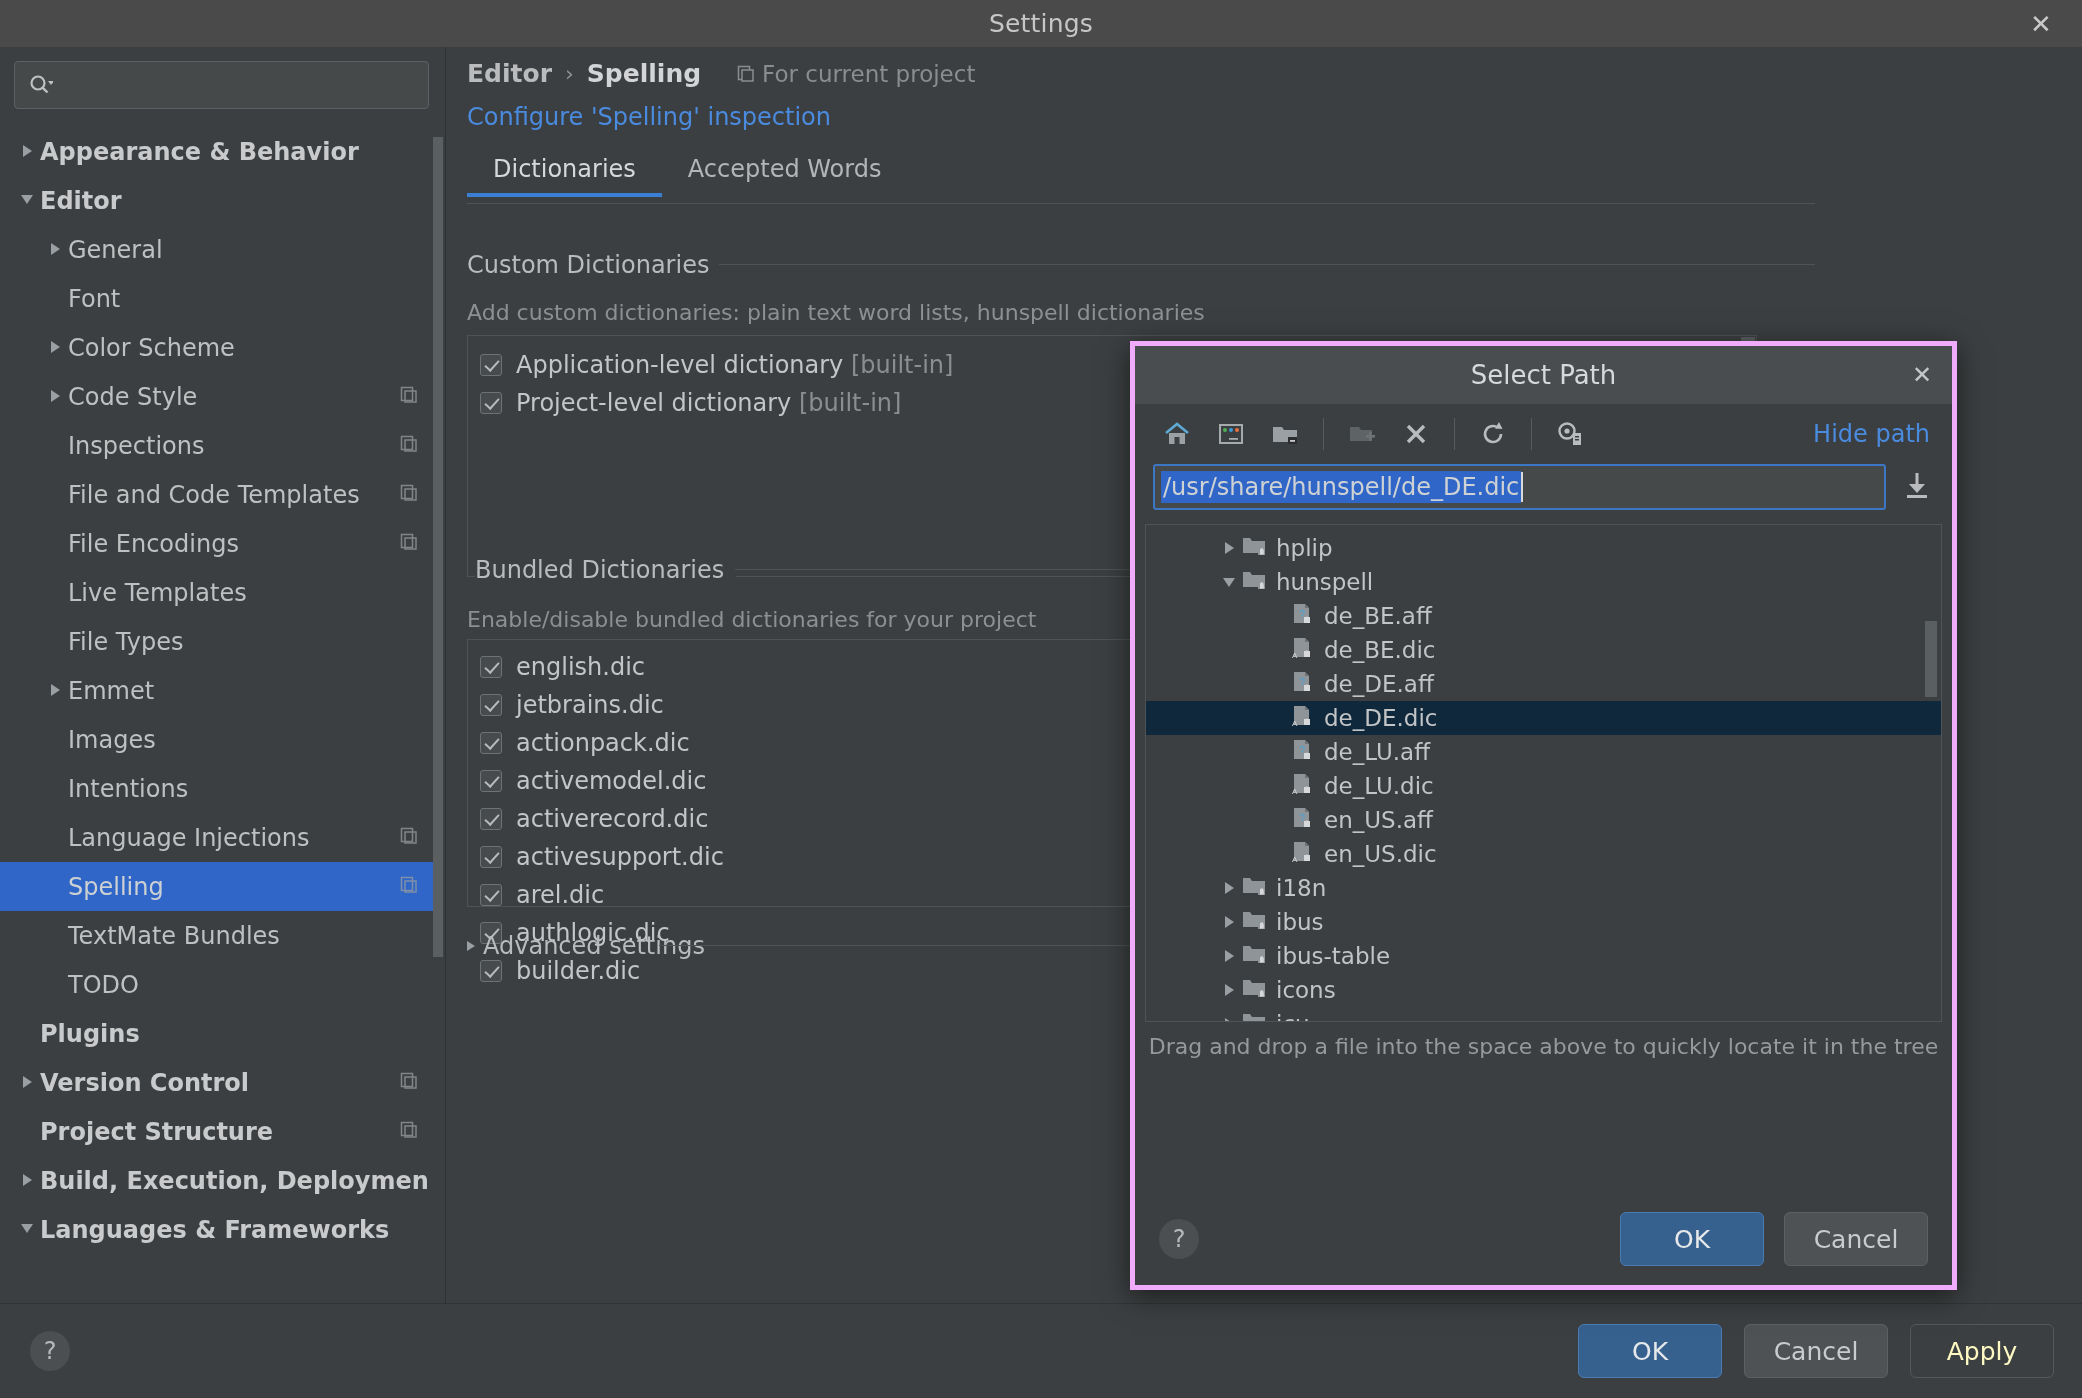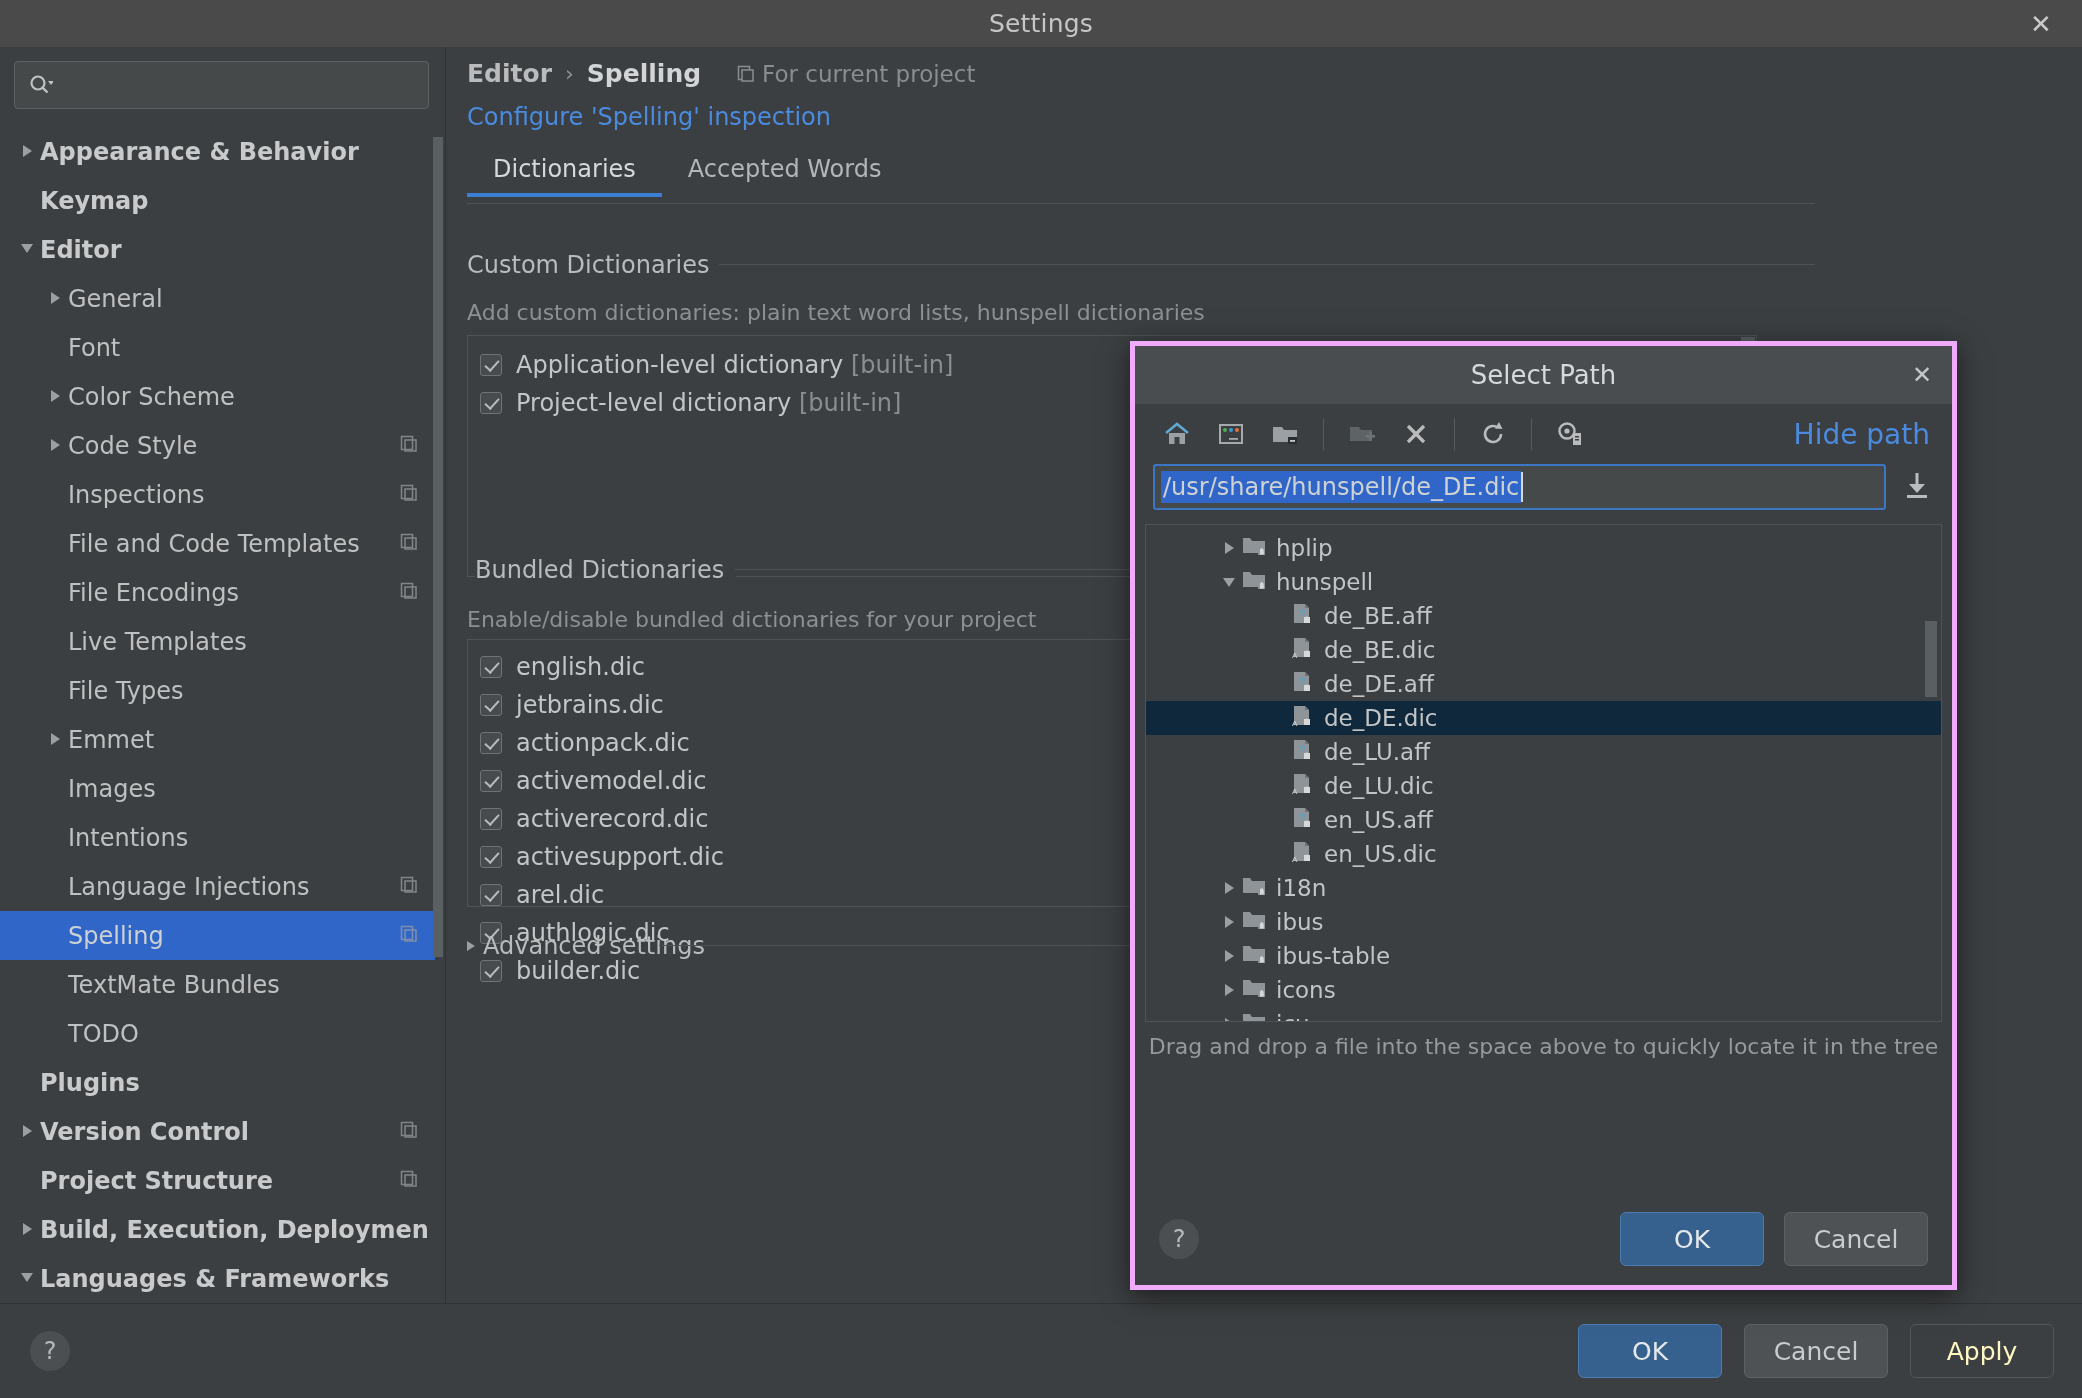--- a/index.html
+++ b/index.html
@@ -133,21 +133,21 @@
     background: #3c3f41; border: 5px solid #f0abfc; box-shadow: 0 6px 26px rgba(0,0,0,.55);
   }
   .dlg-title {
     height: 58px; background: #4a4d4f; display: flex; align-items: center; justify-content: center; position: relative;
   }
   .dlg-title .t { font-size: 26px; color: #d6d8da; }
   .dlg-title .x { position: absolute; right: 20px; font-size: 24px; color: #c4c6c8; cursor: pointer; }
   .dlg-toolbar { height: 60px; display: flex; align-items: center; padding: 0 20px; gap: 10px; position: relative; }
   .tbtn { width: 44px; height: 44px; display: flex; align-items: center; justify-content: center; cursor: pointer; }
   .tsep { width: 1px; height: 32px; background: #565b5e; margin: 0 6px; }
-  .hidepath { position: absolute; right: 22px; font-size: 28px; color: #4a8bdf; cursor: pointer; }
+  .hidepath { position: absolute; right: 22px; font-size: 24px; color: #4a8bdf; cursor: pointer; }
   .pathrow { display: flex; align-items: center; padding: 0 18px; gap: 14px; }
   .pathfield {
     flex: 1; height: 46px; background: #45494a; border: 2px solid #3b77c4; border-radius: 3px;
     display: flex; align-items: center; padding: 0 6px; overflow: hidden;
   }
   .pathfield .sel { background: #2f66c7; color: #cfd2d4; font-size: 24px; padding: 2px 2px; white-space: nowrap; }
   .pathfield .caret { width: 2px; height: 30px; background: #d7d9db; }
 
   .filetree {
     margin: 14px 10px 0 10px; height: 498px; background: #3c3f41; border: 1px solid #4f5355;
@@ -186,24 +186,20 @@
           <polygon points="21,9 27,9 24,13" fill="#bfc1c3"></polygon>
         </svg>
       </div>
     </div>
     <div class="tree" id="sidebar-tree">
         <div class="trow lvl0">
           <span class="arrow closed"><i></i></span>
           <span class="label">Appearance &amp; Behavior</span>
         </div>
         <div class="trow lvl0">
-          <span class="arrow"></span>
-          <span class="label">Keymap</span>
-        </div>
-        <div class="trow lvl0">
           <span class="arrow open"><i></i></span>
           <span class="label">Editor</span>
         </div>
         <div class="trow lvl1">
           <span class="arrow closed"><i></i></span>
           <span class="label">General</span>
         </div>
         <div class="trow lvl1">
           <span class="arrow"></span>
           <span class="label">Font</span>

